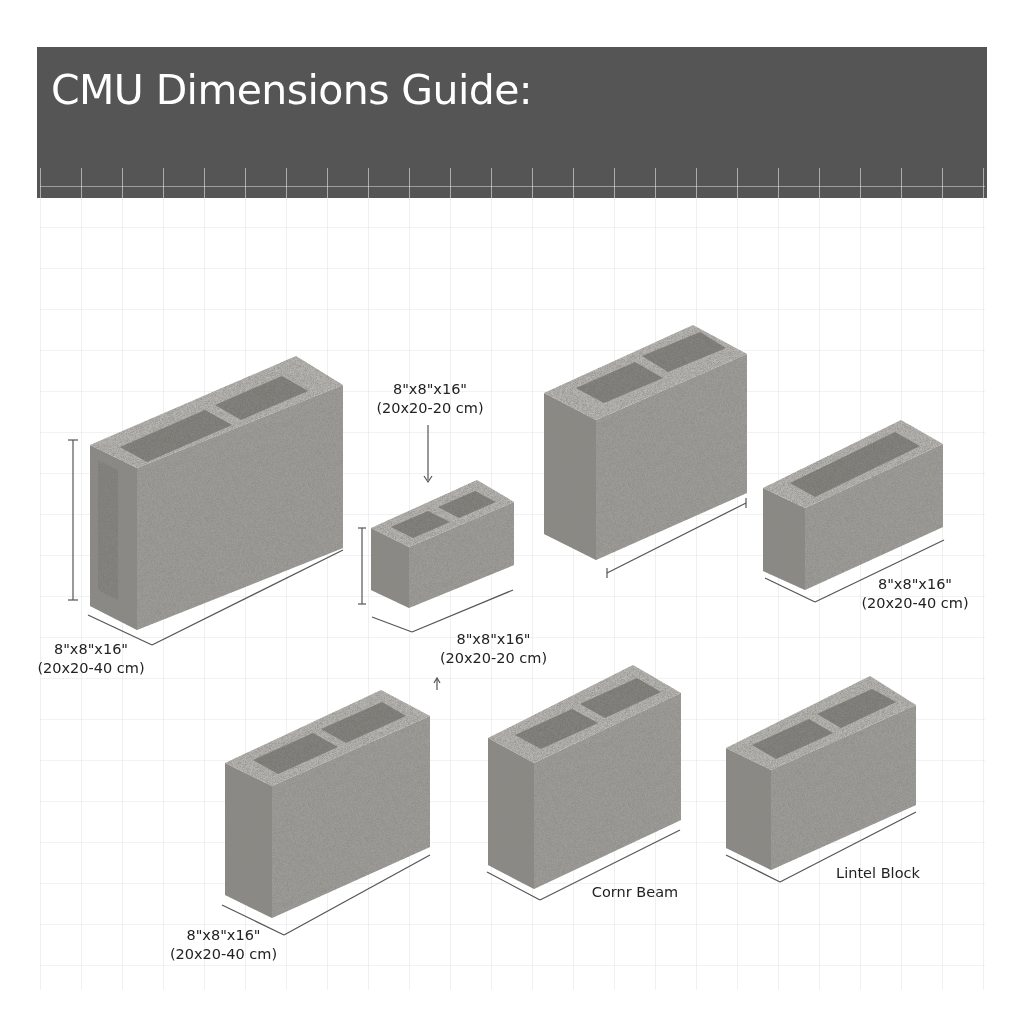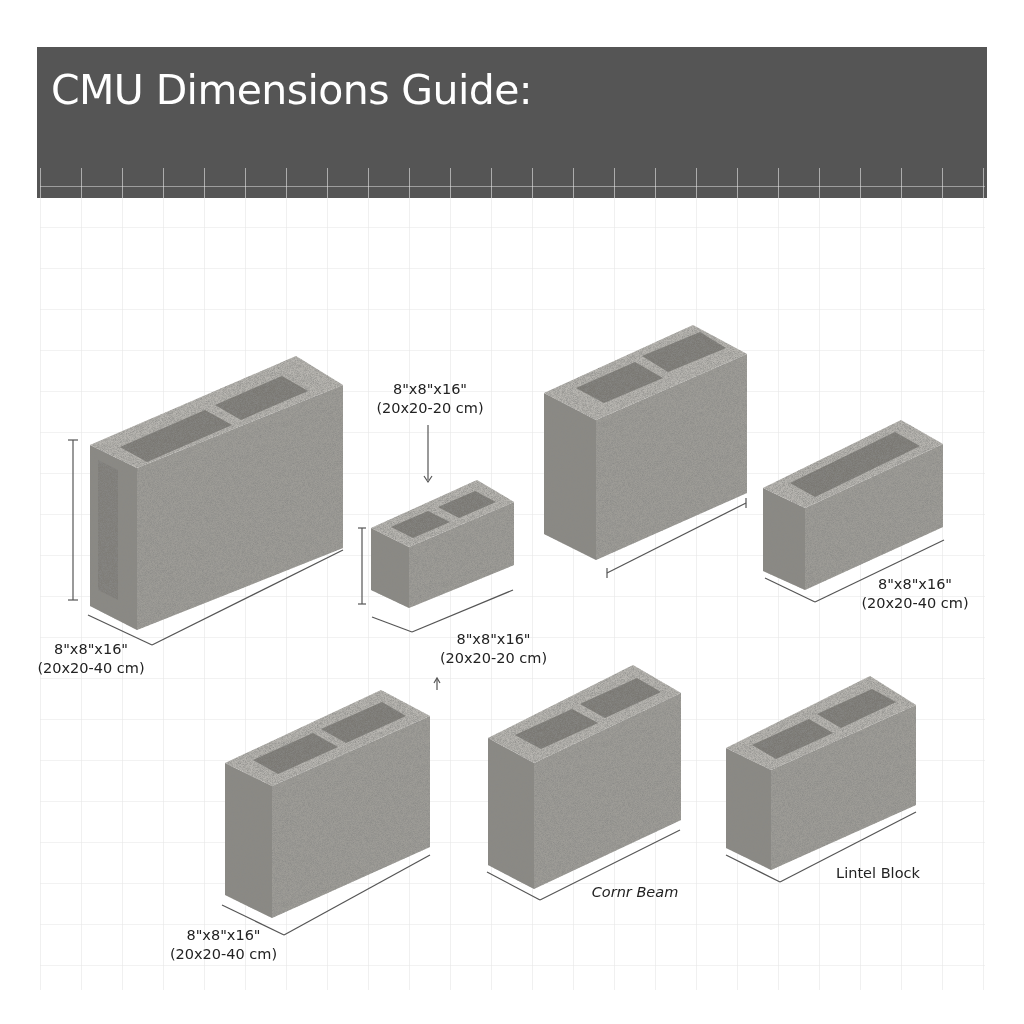--- a/index.html
+++ b/index.html
@@ -151,15 +151,15 @@
 <div class="label" style="left:860px; top:575px; width:110px;">
   <div>8"x8"x16"</div>
   <div>(20x20-40 cm)</div>
 </div>
 
 <div class="label" style="left:166px; top:926px; width:115px;">
   <div>8"x8"x16"</div>
   <div>(20x20-40 cm)</div>
 </div>
 
-<div class="label" style="left:585px; top:883px; width:100px;font-style:italic;">Cornr Beam</div>
+<div class="label" style="left:585px; top:883px; width:100px;">Cornr Beam</div>
 
 <div class="label" style="left:828px; top:864px; width:100px;">Lintel Block</div>
 
 </body></html>

